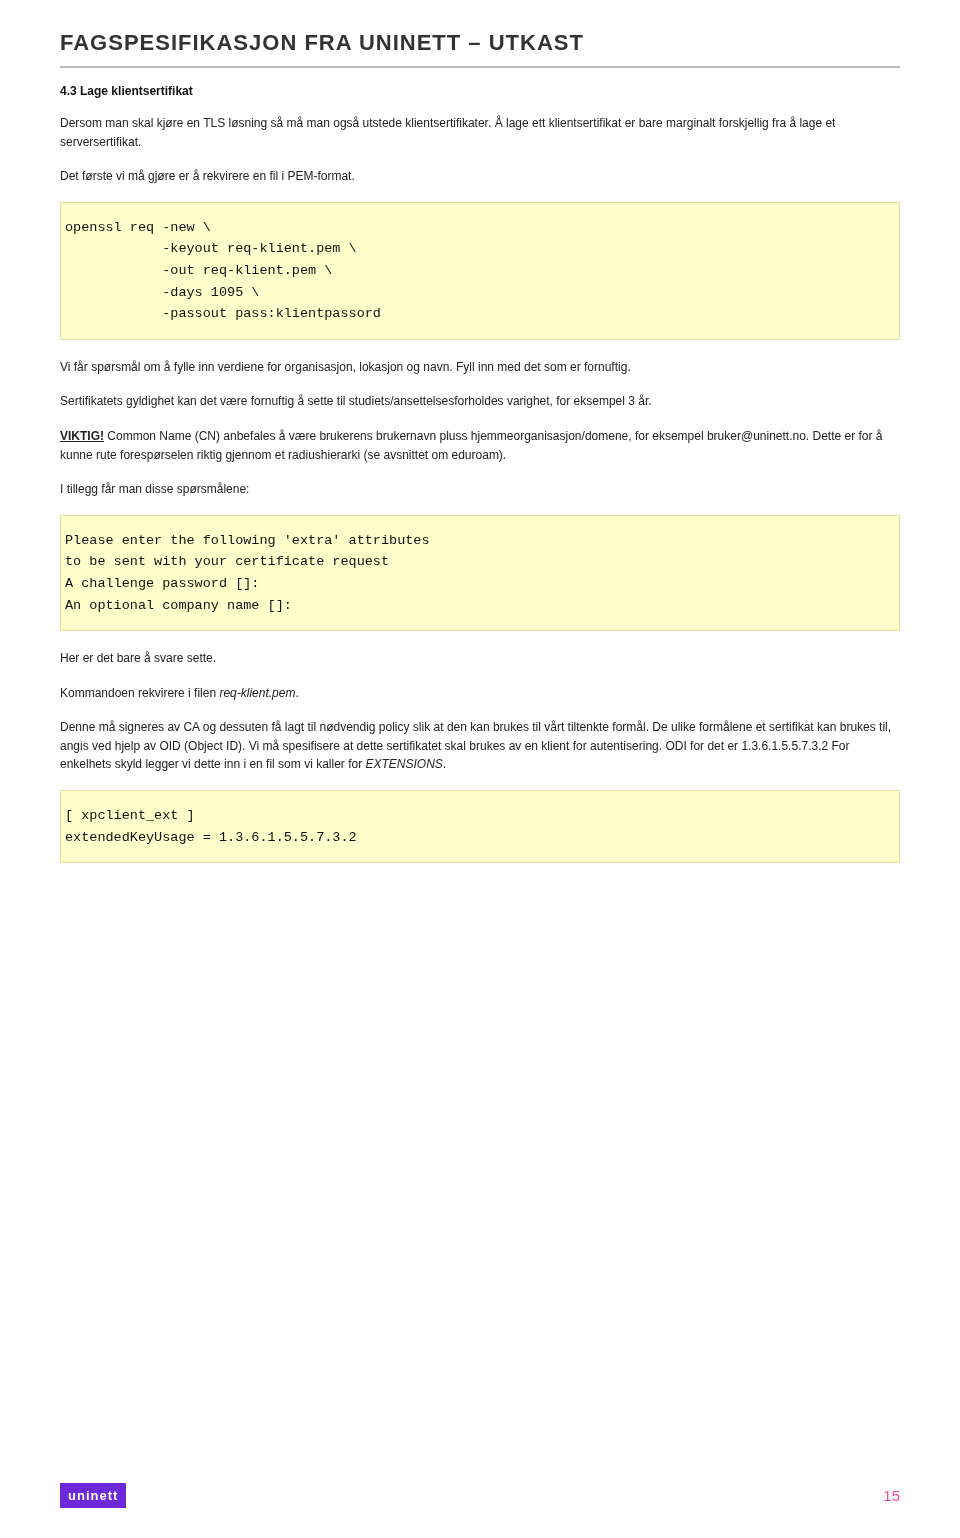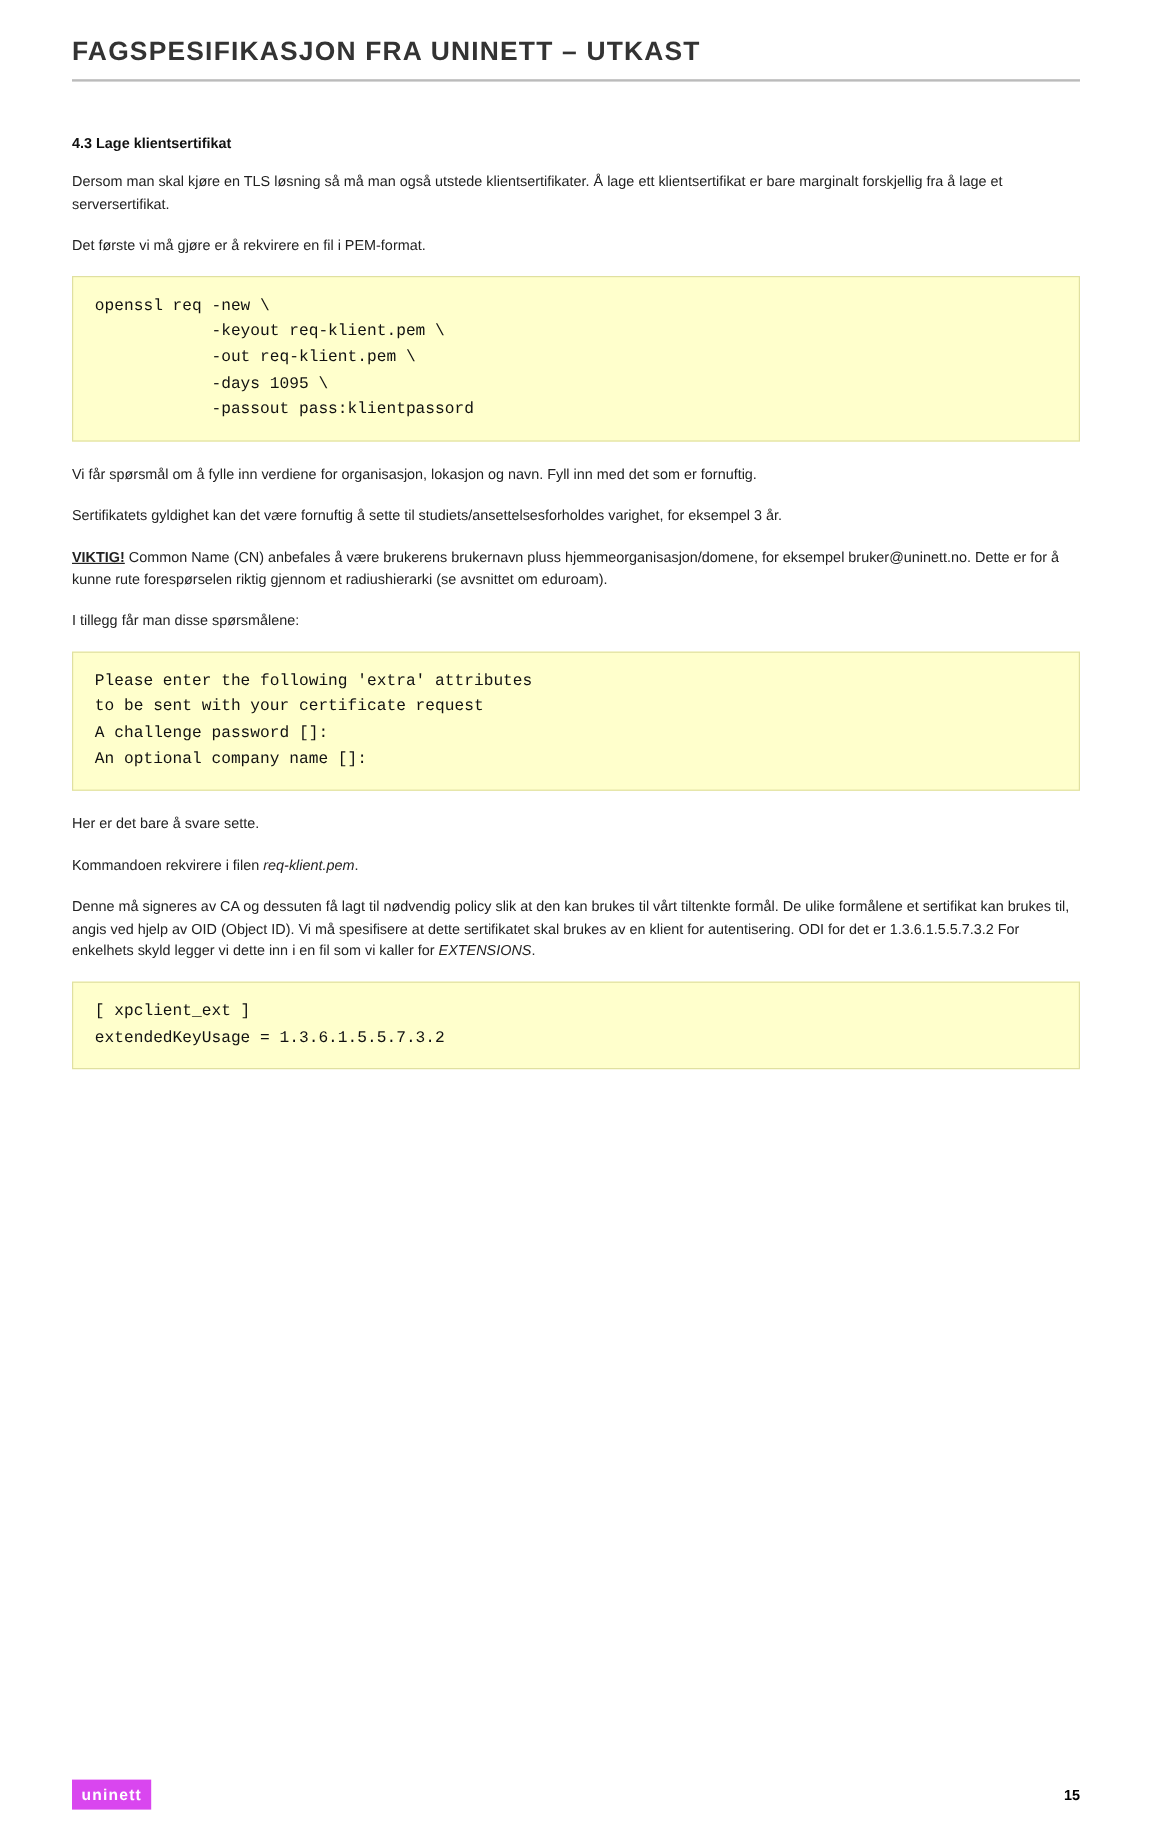--- a/index.html
+++ b/index.html
@@ -9,21 +9,21 @@
       font-size: 15px;
       color: #222;
       width: 960px;
       min-height: 1538px;
       position: relative;
       padding: 30px 60px 80px 60px;
     }
     .page-header {
       border-bottom: 2px solid #bbb;
       padding-bottom: 10px;
-      margin-bottom: 44px;
+      margin-bottom: 16px;
     }
     .page-header h1 {
       font-size: 22px;
       font-weight: bold;
       letter-spacing: 1px;
       color: #333;
       font-family: Arial, Helvetica, sans-serif;
       text-transform: uppercase;
     }
     .section-title {
@@ -36,21 +36,21 @@
       font-size: 12px;
       line-height: 1.55;
       margin-bottom: 14px;
       color: #222;
     }
     .code-block {
       background: #ffffcc;
       border: 1px solid #e0e0a0;
       font-family: 'Courier New', Courier, monospace;
       font-size: 13.5px;
-      padding: 14px 18px;
+      padding: 14px 4px;
       margin-bottom: 18px;
       white-space: pre;
       line-height: 1.6;
       color: #111;
     }
     .viktig-label {
       font-weight: bold;
       text-decoration: underline;
     }
     em {
@@ -65,32 +65,31 @@
       align-items: center;
       justify-content: space-between;
       padding: 0 60px;
     }
     .footer-logo {
       display: flex;
       align-items: center;
       gap: 0;
     }
     .logo-box {
-      background: #d946ef;
+      background: #6d28d9;
       color: #fff;
       font-weight: bold;
       font-size: 13px;
       padding: 5px 8px;
       letter-spacing: 1px;
       font-family: Arial, sans-serif;
     }
     .page-number {
-      font-size: 12px;
-      color: #000000;
-      font-weight: bold;
+      font-size: 15px;
+      color: #ec4899;
     }
     .content-section {
       margin-bottom: 16px;
     }
   </style>
 </head>
 <body>
 
 <div class="page-header">
   <h1>FAGSPESIFIKASJON FRA UNINETT – UTKAST</h1>

